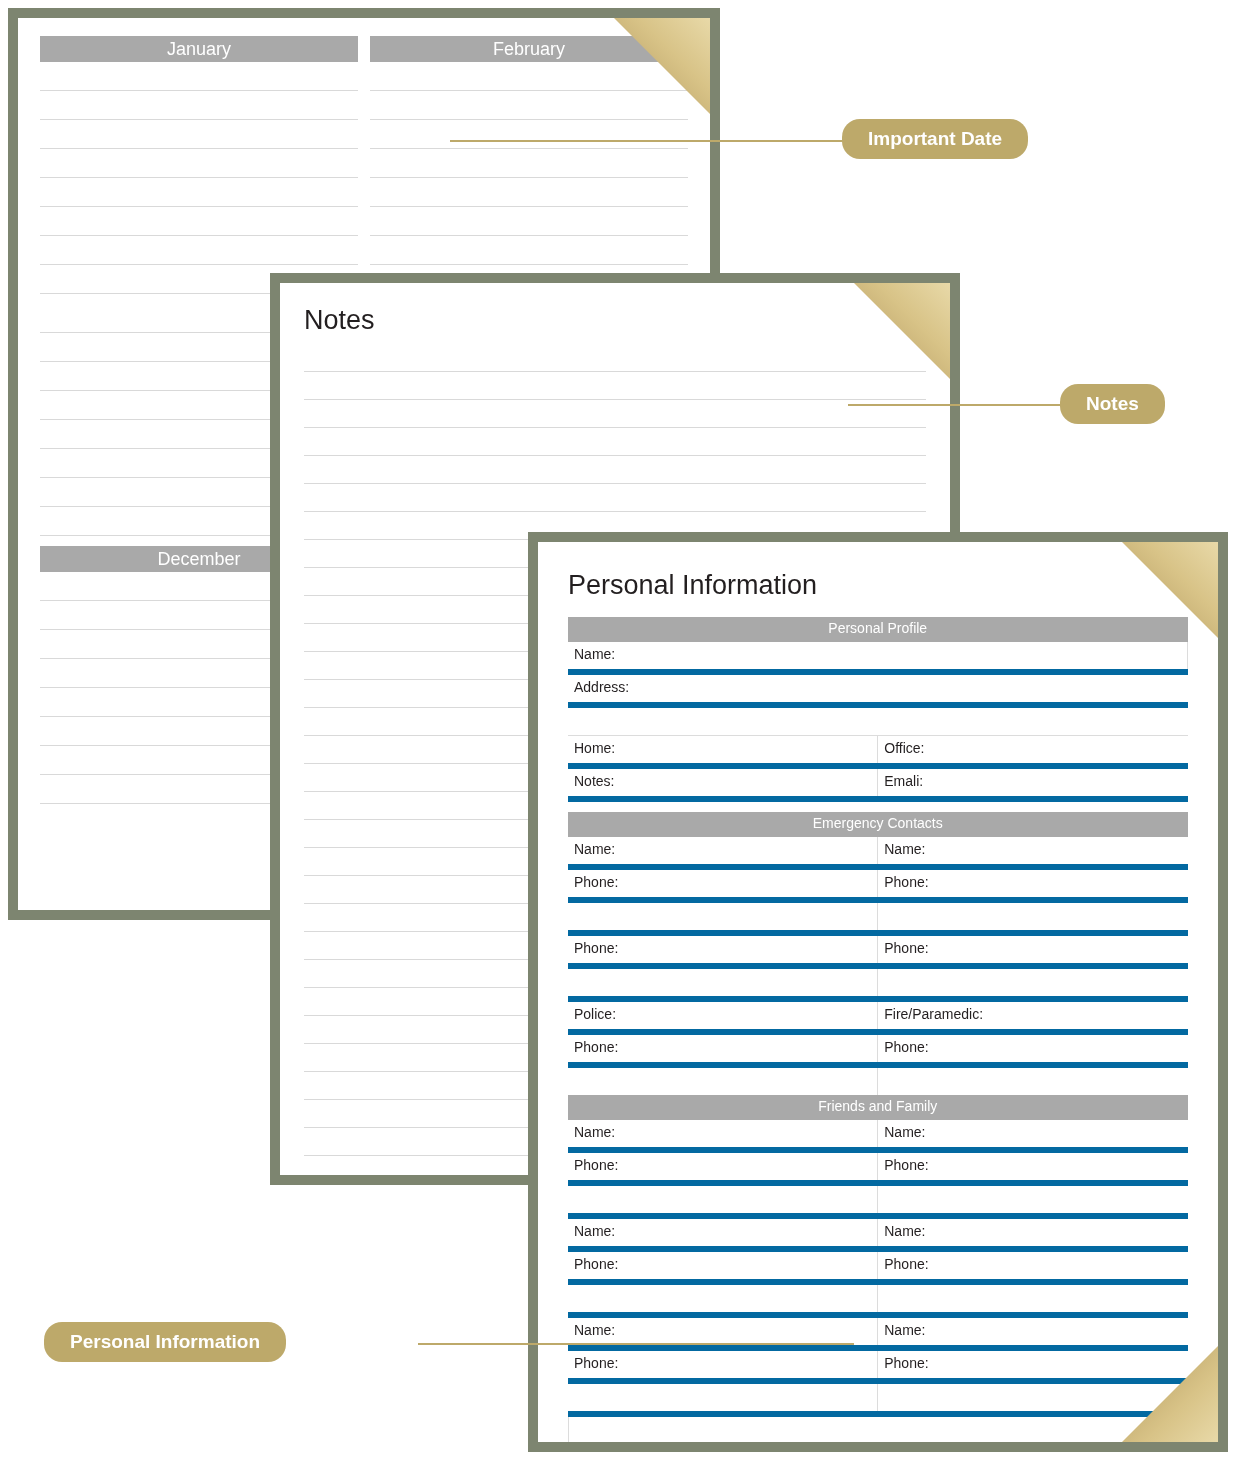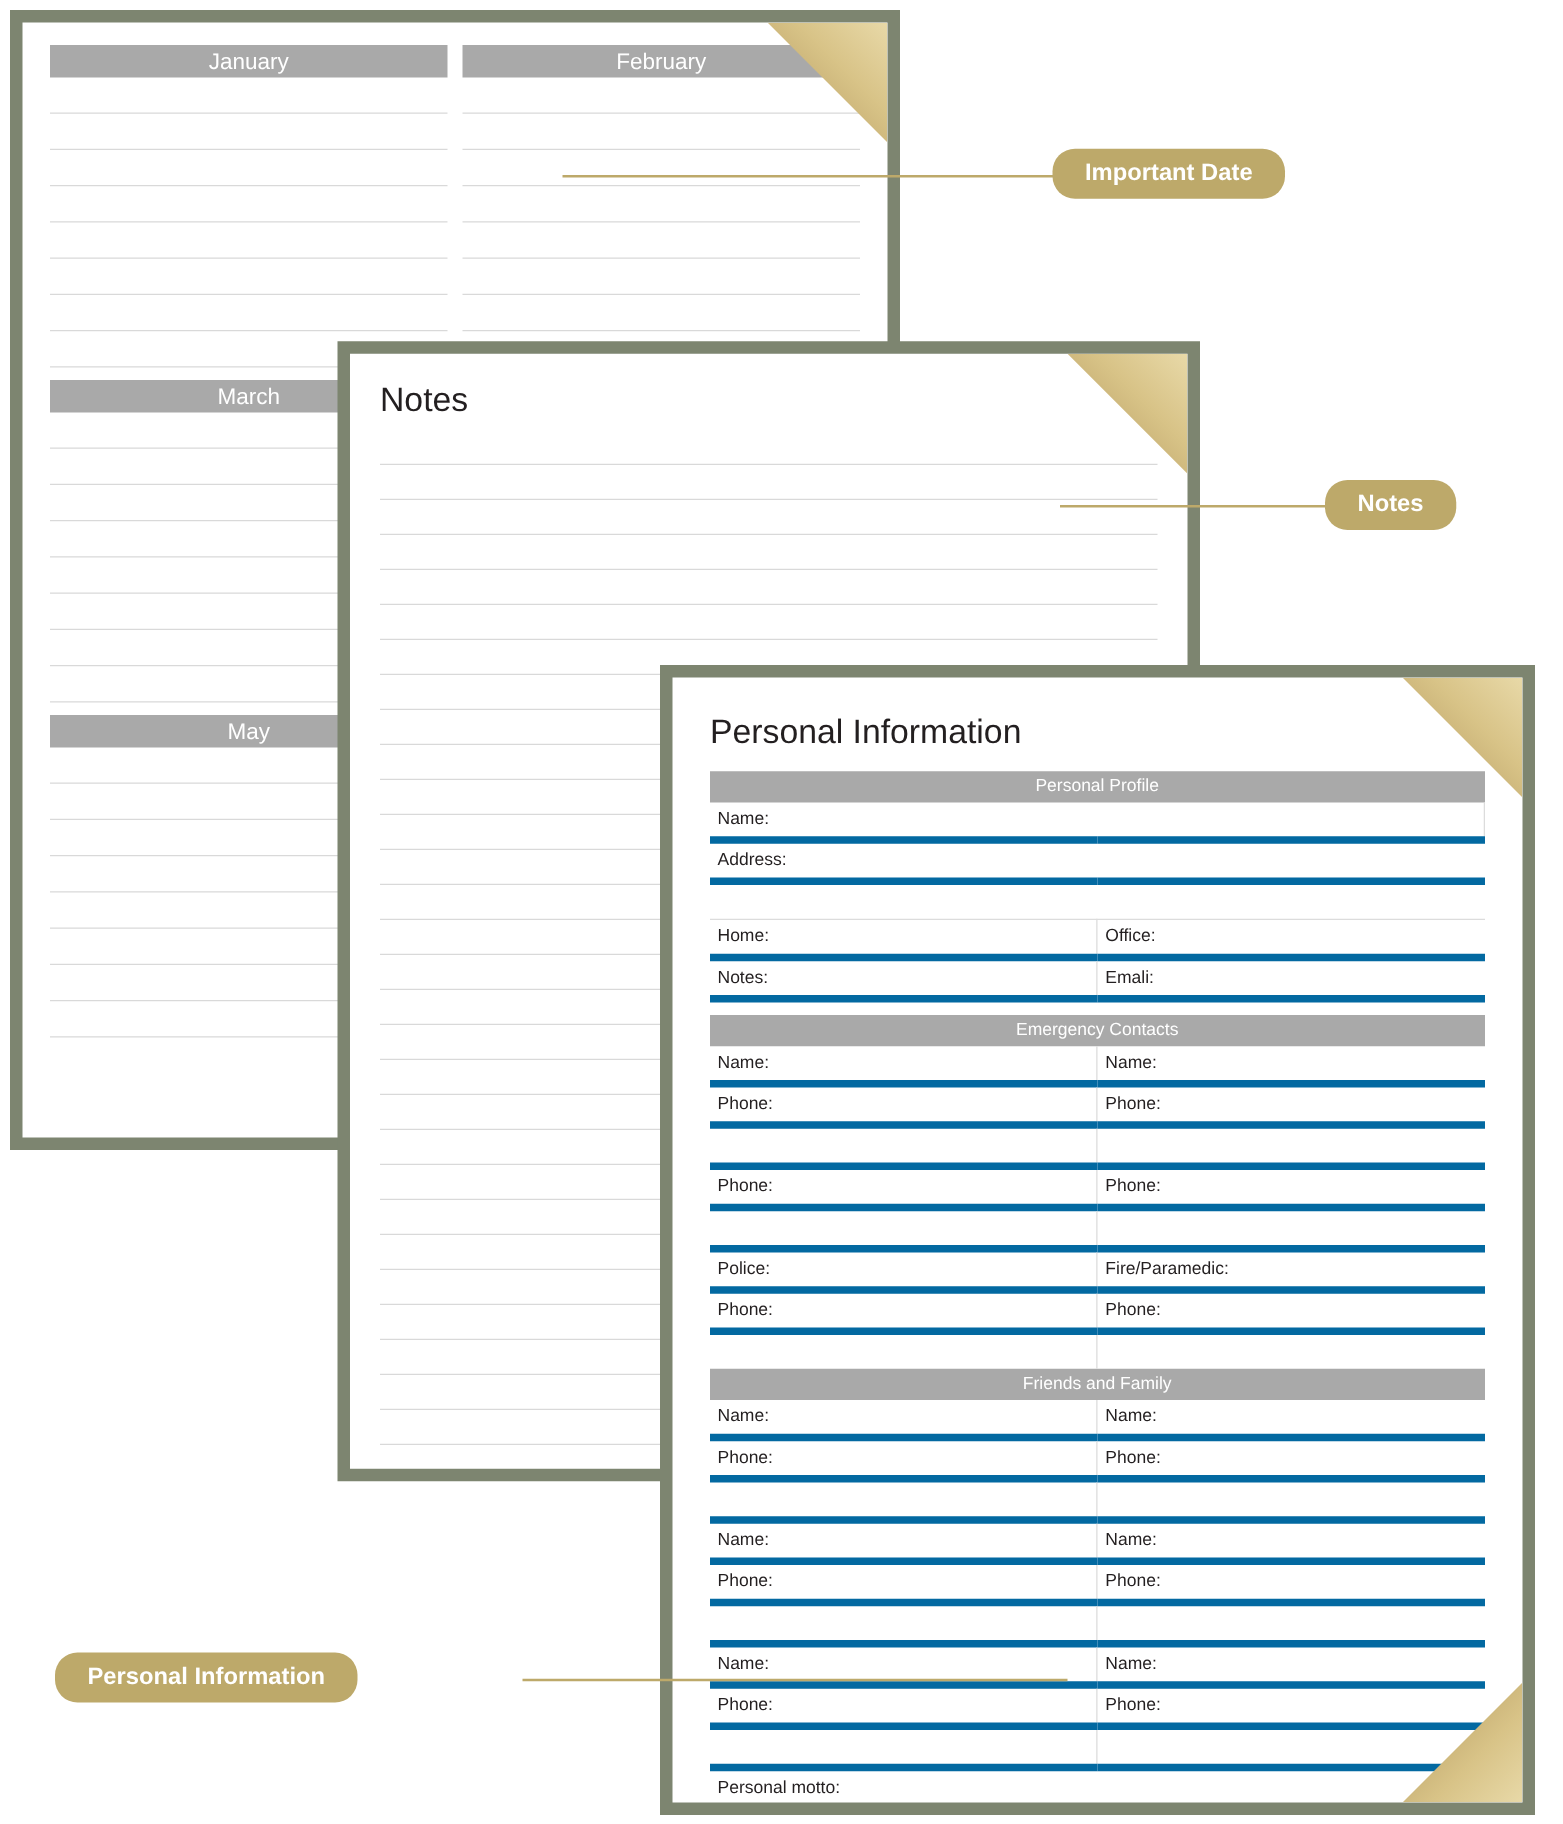--- a/index.html
+++ b/index.html
@@ -196,39 +196,38 @@
             <div class="rule"></div>
             <div class="rule"></div>
             <div class="rule"></div>
             <div class="rule"></div>
             <div class="rule"></div>
           </div>
         </div>
       </div>
       <div class="month-cols" style="margin-top:10px;">
         <div class="month-col">
-          <div class="band">March</div>
           <div>
             <div class="rule"></div>
             <div class="rule"></div>
             <div class="rule"></div>
             <div class="rule"></div>
             <div class="rule"></div>
             <div class="rule"></div>
             <div class="rule"></div>
             <div class="rule"></div>
           </div>
         </div>
         <div class="month-col" style="visibility:hidden;">
           <div class="band"></div>
         </div>
       </div>
       <div class="month-cols" style="margin-top:10px;">
         <div class="month-col">
-          <div class="band">May</div>
+          <div class="band">December</div>
           <div>
             <div class="rule"></div>
             <div class="rule"></div>
             <div class="rule"></div>
             <div class="rule"></div>
             <div class="rule"></div>
             <div class="rule"></div>
             <div class="rule"></div>
             <div class="rule"></div>
           </div>
@@ -385,23 +384,20 @@
         </tr>
         <tr>
           <td class="divider">Phone:</td>
           <td>Phone:</td>
         </tr>
         <tr>
           <td class="divider"></td>
           <td></td>
         </tr>
 
-        <tr>
-          <td colspan="2">Personal motto:</td>
-        </tr>
       </tbody>
         </table>
       <div class="motto-box"></div>
     </div>
   </div>
 </div>
 
 <div class="leader" id="leader-important"></div>
 <div class="callout" id="callout-important">Important Date</div>
 

